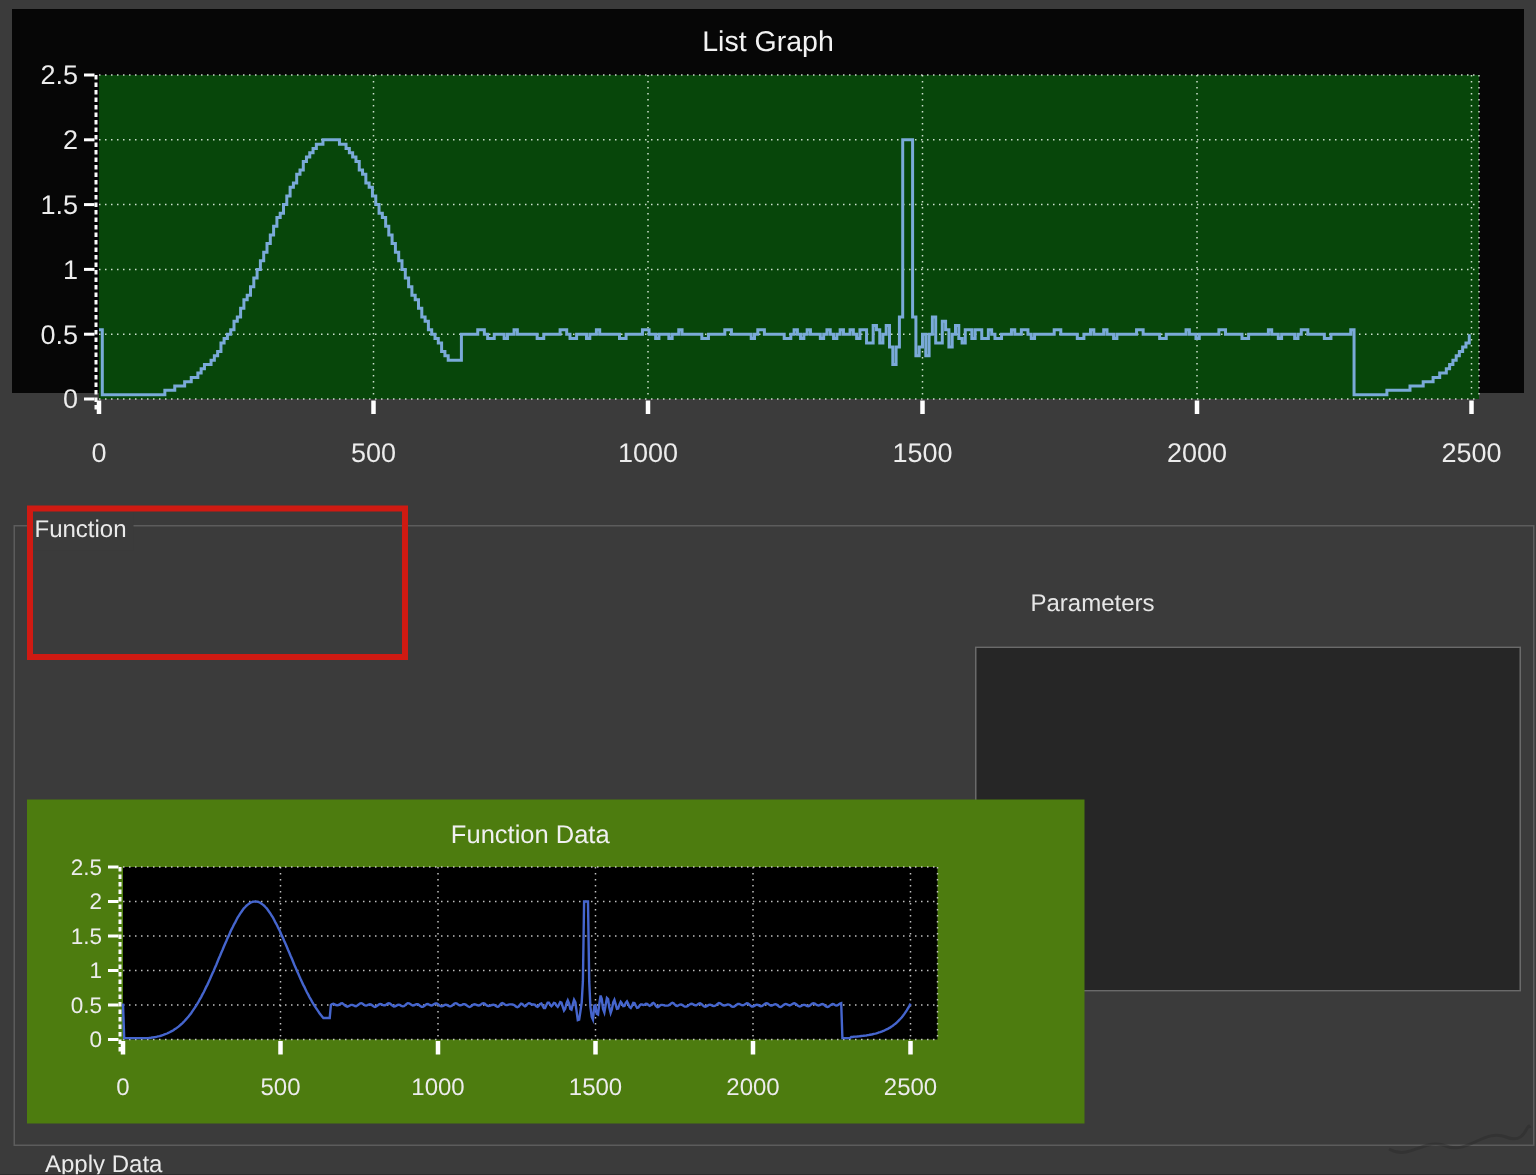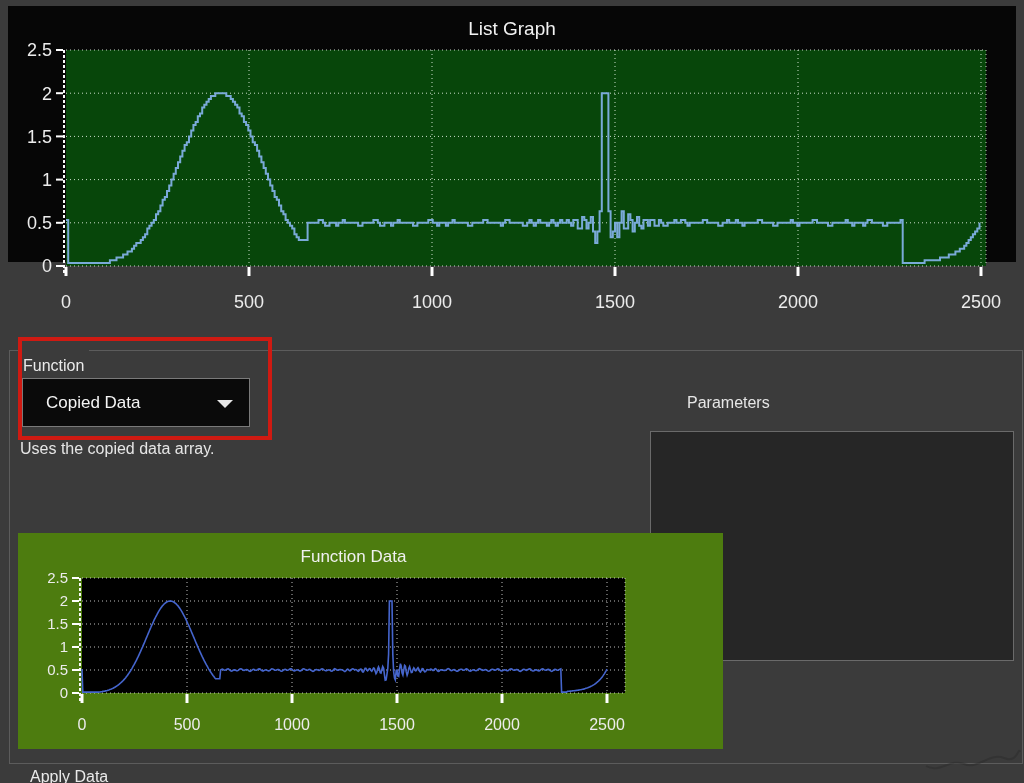--- a/index.html
+++ b/index.html
@@ -7,21 +7,21 @@
     position:relative; width:1024px; height:783px; overflow:hidden;
     background:#3b3b3b; font-family:"Liberation Sans", sans-serif;
   }
   
   .big-chart{position:absolute;left:8px;top:6px;width:1008px;height:256px;background:#060606;}
   .big-chart .chart-title{position:absolute;top:12px;left:0;width:100%;text-align:center;
     color:#f2f2f2;font-size:19px;}
   
   .group-box{position:absolute;left:9px;top:350px;width:1012px;height:412px;
     border:1px solid #5c5c5c;background:transparent;}
-  .group-label{position:absolute;left:18px;top:341px;padding:16px 5px;background:#3b3b3b;
+  .group-label{position:absolute;left:18px;top:341px;padding:4px 5px;background:#3b3b3b;
     color:#eaeaea;font-size:16px;z-index:2;}
   .annotation-box{position:absolute;left:18px;top:337px;width:246px;height:95px;
     border:4px solid #cf1a12;z-index:6;pointer-events:none;}
   .combo{position:absolute;left:22px;top:378px;width:228px;height:49px;background:#0a0a0a;
     border:1px solid #7a7a7a;color:#f5f5f5;font-size:17px;display:flex;align-items:center;
     padding-left:23px;box-sizing:border-box;cursor:pointer;z-index:3;}
   .combo .arrow{position:absolute;right:16px;top:21px;width:0;height:0;
     border-left:8px solid transparent;border-right:8px solid transparent;
     border-top:8px solid #e8e8e8;}
   .desc1{position:absolute;left:20px;top:440px;color:#e6e6e6;font-size:16px;}
@@ -87,26 +87,21 @@
         <text x="973" y="302" text-anchor="middle" fill="#ececec" font-size="18">2500</text>
         <path d="M58.0,213.9L60.2,213.9L60.2,257.1L62.4,257.1L62.4,257.1L64.6,257.1L64.6,257.1L66.8,257.1L66.8,257.1L69.0,257.1L69.0,257.1L71.2,257.1L71.2,257.1L73.4,257.1L73.4,257.1L75.6,257.1L75.6,257.1L77.8,257.1L77.8,257.1L80.0,257.1L80.0,257.1L82.2,257.1L82.2,257.1L84.4,257.1L84.4,257.1L86.5,257.1L86.5,257.1L88.7,257.1L88.7,257.1L90.9,257.1L90.9,257.1L93.1,257.1L93.1,257.1L95.3,257.1L95.3,257.1L97.5,257.1L97.5,257.1L99.7,257.1L99.7,257.1L101.9,257.1L101.9,254.2L104.1,254.2L104.1,254.2L106.3,254.2L106.3,254.2L108.5,254.2L108.5,251.4L110.7,251.4L110.7,251.4L112.9,251.4L112.9,251.4L115.1,251.4L115.1,248.5L117.3,248.5L117.3,248.5L119.5,248.5L119.5,245.6L121.7,245.6L121.7,245.6L123.9,245.6L123.9,242.7L126.1,242.7L126.1,239.8L128.3,239.8L128.3,237.0L130.5,237.0L130.5,237.0L132.7,237.0L132.7,234.1L134.9,234.1L134.9,231.2L137.1,231.2L137.1,228.3L139.3,228.3L139.3,222.6L141.4,222.6L141.4,219.7L143.6,219.7L143.6,216.8L145.8,216.8L145.8,213.9L148.0,213.9L148.0,208.2L150.2,208.2L150.2,205.3L152.4,205.3L152.4,199.5L154.6,199.5L154.6,193.8L156.8,193.8L156.8,190.9L159.0,190.9L159.0,185.1L161.2,185.1L161.2,179.4L163.4,179.4L163.4,173.6L165.6,173.6L165.6,167.8L167.8,167.8L167.8,162.1L170.0,162.1L170.0,156.3L172.2,156.3L172.2,150.6L174.4,150.6L174.4,144.8L176.6,144.8L176.6,139.0L178.8,139.0L178.8,136.2L181.0,136.2L181.0,130.4L183.2,130.4L183.2,124.6L185.4,124.6L185.4,118.9L187.6,118.9L187.6,116.0L189.8,116.0L189.8,110.2L192.0,110.2L192.0,107.4L194.2,107.4L194.2,101.6L196.3,101.6L196.3,98.7L198.5,98.7L198.5,95.8L200.7,95.8L200.7,93.0L202.9,93.0L202.9,90.1L205.1,90.1L205.1,90.1L207.3,90.1L207.3,87.2L209.5,87.2L209.5,87.2L211.7,87.2L211.7,87.2L213.9,87.2L213.9,87.2L216.1,87.2L216.1,87.2L218.3,87.2L218.3,90.1L220.5,90.1L220.5,90.1L222.7,90.1L222.7,93.0L224.9,93.0L224.9,95.8L227.1,95.8L227.1,98.7L229.3,98.7L229.3,101.6L231.5,101.6L231.5,107.4L233.7,107.4L233.7,110.2L235.9,110.2L235.9,116.0L238.1,116.0L238.1,118.9L240.3,118.9L240.3,124.6L242.5,124.6L242.5,130.4L244.7,130.4L244.7,136.2L246.9,136.2L246.9,139.0L249.1,139.0L249.1,144.8L251.2,144.8L251.2,150.6L253.4,150.6L253.4,156.3L255.6,156.3L255.6,162.1L257.8,162.1L257.8,167.8L260.0,167.8L260.0,173.6L262.2,173.6L262.2,179.4L264.4,179.4L264.4,185.1L266.6,185.1L266.6,190.9L268.8,190.9L268.8,193.8L271.0,193.8L271.0,199.5L273.2,199.5L273.2,205.3L275.4,205.3L275.4,208.2L277.6,208.2L277.6,213.9L279.8,213.9L279.8,216.8L282.0,216.8L282.0,219.7L284.2,219.7L284.2,222.6L286.4,222.6L286.4,228.3L288.6,228.3L288.6,231.2L290.8,231.2L290.8,234.1L293.0,234.1L293.0,234.1L295.2,234.1L295.2,234.1L297.4,234.1L297.4,234.1L299.6,234.1L299.6,216.8L301.8,216.8L301.8,216.8L304.0,216.8L304.0,216.8L306.1,216.8L306.1,216.8L308.3,216.8L308.3,216.8L310.5,216.8L310.5,213.9L312.7,213.9L312.7,213.9L314.9,213.9L314.9,216.8L317.1,216.8L317.1,219.7L319.3,219.7L319.3,219.7L321.5,219.7L321.5,216.8L323.7,216.8L323.7,216.8L325.9,216.8L325.9,216.8L328.1,216.8L328.1,219.7L330.3,219.7L330.3,216.8L332.5,216.8L332.5,216.8L334.7,216.8L334.7,213.9L336.9,213.9L336.9,216.8L339.1,216.8L339.1,216.8L341.3,216.8L341.3,216.8L343.5,216.8L343.5,216.8L345.7,216.8L345.7,216.8L347.9,216.8L347.9,216.8L350.1,216.8L350.1,219.7L352.3,219.7L352.3,219.7L354.5,219.7L354.5,216.8L356.7,216.8L356.7,216.8L358.9,216.8L358.9,216.8L361.0,216.8L361.0,216.8L363.2,216.8L363.2,216.8L365.4,216.8L365.4,213.9L367.6,213.9L367.6,213.9L369.8,213.9L369.8,216.8L372.0,216.8L372.0,219.7L374.2,219.7L374.2,219.7L376.4,219.7L376.4,216.8L378.6,216.8L378.6,216.8L380.8,216.8L380.8,216.8L383.0,216.8L383.0,219.7L385.2,219.7L385.2,216.8L387.4,216.8L387.4,216.8L389.6,216.8L389.6,213.9L391.8,213.9L391.8,216.8L394.0,216.8L394.0,216.8L396.2,216.8L396.2,216.8L398.4,216.8L398.4,216.8L400.6,216.8L400.6,216.8L402.8,216.8L402.8,216.8L405.0,216.8L405.0,219.7L407.2,219.7L407.2,219.7L409.4,219.7L409.4,216.8L411.6,216.8L411.6,216.8L413.8,216.8L413.8,216.8L415.9,216.8L415.9,216.8L418.1,216.8L418.1,216.8L420.3,216.8L420.3,213.9L422.5,213.9L422.5,213.9L424.7,213.9L424.7,216.8L426.9,216.8L426.9,216.8L429.1,216.8L429.1,219.7L431.3,219.7L431.3,216.8L433.5,216.8L433.5,216.8L435.7,216.8L435.7,216.8L437.9,216.8L437.9,219.7L440.1,219.7L440.1,216.8L442.3,216.8L442.3,216.8L444.5,216.8L444.5,213.9L446.7,213.9L446.7,216.8L448.9,216.8L448.9,216.8L451.1,216.8L451.1,216.8L453.3,216.8L453.3,216.8L455.5,216.8L455.5,216.8L457.7,216.8L457.7,216.8L459.9,216.8L459.9,219.7L462.1,219.7L462.1,219.7L464.3,219.7L464.3,216.8L466.5,216.8L466.5,216.8L468.7,216.8L468.7,216.8L470.8,216.8L470.8,216.8L473.0,216.8L473.0,216.8L475.2,216.8L475.2,213.9L477.4,213.9L477.4,213.9L479.6,213.9L479.6,216.8L481.8,216.8L481.8,216.8L484.0,216.8L484.0,216.8L486.2,216.8L486.2,216.8L488.4,216.8L488.4,216.8L490.6,216.8L490.6,216.8L492.8,216.8L492.8,219.7L495.0,219.7L495.0,216.8L497.2,216.8L497.2,213.9L499.4,213.9L499.4,213.9L501.6,213.9L501.6,216.8L503.8,216.8L503.8,216.8L506.0,216.8L506.0,216.8L508.2,216.8L508.2,216.8L510.4,216.8L510.4,216.8L512.6,216.8L512.6,216.8L514.8,216.8L514.8,219.7L517.0,219.7L517.0,219.7L519.2,219.7L519.2,216.8L521.4,216.8L521.4,213.9L523.6,213.9L523.6,216.8L525.7,216.8L525.7,219.7L527.9,219.7L527.9,216.8L530.1,216.8L530.1,213.9L532.3,213.9L532.3,216.8L534.5,216.8L534.5,216.8L536.7,216.8L536.7,216.8L538.9,216.8L538.9,219.7L541.1,219.7L541.1,216.8L543.3,216.8L543.3,213.9L545.5,213.9L545.5,216.8L547.7,216.8L547.7,219.7L549.9,219.7L549.9,216.8L552.1,216.8L552.1,213.9L554.3,213.9L554.3,216.8L556.5,216.8L556.5,216.8L558.7,216.8L558.7,213.9L560.9,213.9L560.9,216.8L563.1,216.8L563.1,219.7L565.3,219.7L565.3,213.9L567.5,213.9L567.5,213.9L569.7,213.9L569.7,222.6L571.9,222.6L571.9,222.6L574.1,222.6L574.1,211.0L576.3,211.0L576.3,213.9L578.5,213.9L578.5,222.6L580.6,222.6L580.6,216.8L582.8,216.8L582.8,211.0L585.0,211.0L585.0,225.4L587.2,225.4L587.2,237.0L589.4,237.0L589.4,225.4L591.6,225.4L591.6,205.3L593.8,205.3L593.8,87.2L596.0,87.2L596.0,87.2L598.2,87.2L598.2,87.2L600.4,87.2L600.4,205.3L602.6,205.3L602.6,231.2L604.8,231.2L604.8,225.4L607.0,225.4L607.0,216.8L609.2,216.8L609.2,231.2L611.4,231.2L611.4,216.8L613.6,216.8L613.6,205.3L615.8,205.3L615.8,222.6L618.0,222.6L618.0,222.6L620.2,222.6L620.2,208.2L622.4,208.2L622.4,213.9L624.6,213.9L624.6,225.4L626.8,225.4L626.8,216.8L629.0,216.8L629.0,211.0L631.2,211.0L631.2,219.7L633.4,219.7L633.4,222.6L635.5,222.6L635.5,213.9L637.7,213.9L637.7,213.9L639.9,213.9L639.9,219.7L642.1,219.7L642.1,213.9L644.3,213.9L644.3,213.9L646.5,213.9L646.5,219.7L648.7,219.7L648.7,219.7L650.9,219.7L650.9,213.9L653.1,213.9L653.1,216.8L655.3,216.8L655.3,219.7L657.5,219.7L657.5,219.7L659.7,219.7L659.7,216.8L661.9,216.8L661.9,216.8L664.1,216.8L664.1,216.8L666.3,216.8L666.3,213.9L668.5,213.9L668.5,216.8L670.7,216.8L670.7,216.8L672.9,216.8L672.9,213.9L675.1,213.9L675.1,213.9L677.3,213.9L677.3,216.8L679.5,216.8L679.5,219.7L681.7,219.7L681.7,216.8L683.9,216.8L683.9,216.8L686.1,216.8L686.1,216.8L688.3,216.8L688.3,216.8L690.4,216.8L690.4,216.8L692.6,216.8L692.6,216.8L694.8,216.8L694.8,213.9L697.0,213.9L697.0,213.9L699.2,213.9L699.2,216.8L701.4,216.8L701.4,216.8L703.6,216.8L703.6,216.8L705.8,216.8L705.8,216.8L708.0,216.8L708.0,216.8L710.2,216.8L710.2,219.7L712.4,219.7L712.4,219.7L714.6,219.7L714.6,216.8L716.8,216.8L716.8,216.8L719.0,216.8L719.0,213.9L721.2,213.9L721.2,216.8L723.4,216.8L723.4,216.8L725.6,216.8L725.6,216.8L727.8,216.8L727.8,213.9L730.0,213.9L730.0,216.8L732.2,216.8L732.2,216.8L734.4,216.8L734.4,219.7L736.6,219.7L736.6,216.8L738.8,216.8L738.8,216.8L741.0,216.8L741.0,216.8L743.2,216.8L743.2,216.8L745.3,216.8L745.3,216.8L747.5,216.8L747.5,216.8L749.7,216.8L749.7,213.9L751.9,213.9L751.9,213.9L754.1,213.9L754.1,216.8L756.3,216.8L756.3,216.8L758.5,216.8L758.5,216.8L760.7,216.8L760.7,216.8L762.9,216.8L762.9,216.8L765.1,216.8L765.1,219.7L767.3,219.7L767.3,219.7L769.5,219.7L769.5,216.8L771.7,216.8L771.7,216.8L773.9,216.8L773.9,216.8L776.1,216.8L776.1,216.8L778.3,216.8L778.3,216.8L780.5,216.8L780.5,216.8L782.7,216.8L782.7,213.9L784.9,213.9L784.9,216.8L787.1,216.8L787.1,216.8L789.3,216.8L789.3,219.7L791.5,219.7L791.5,216.8L793.7,216.8L793.7,216.8L795.9,216.8L795.9,216.8L798.1,216.8L798.1,216.8L800.2,216.8L800.2,216.8L802.4,216.8L802.4,216.8L804.6,216.8L804.6,213.9L806.8,213.9L806.8,213.9L809.0,213.9L809.0,216.8L811.2,216.8L811.2,216.8L813.4,216.8L813.4,216.8L815.6,216.8L815.6,216.8L817.8,216.8L817.8,216.8L820.0,216.8L820.0,219.7L822.2,219.7L822.2,219.7L824.4,219.7L824.4,216.8L826.6,216.8L826.6,216.8L828.8,216.8L828.8,216.8L831.0,216.8L831.0,216.8L833.2,216.8L833.2,216.8L835.4,216.8L835.4,216.8L837.6,216.8L837.6,213.9L839.8,213.9L839.8,216.8L842.0,216.8L842.0,216.8L844.2,216.8L844.2,219.7L846.4,219.7L846.4,216.8L848.6,216.8L848.6,216.8L850.8,216.8L850.8,216.8L853.0,216.8L853.0,216.8L855.1,216.8L855.1,219.7L857.3,219.7L857.3,216.8L859.5,216.8L859.5,213.9L861.7,213.9L861.7,213.9L863.9,213.9L863.9,216.8L866.1,216.8L866.1,216.8L868.3,216.8L868.3,216.8L870.5,216.8L870.5,216.8L872.7,216.8L872.7,216.8L874.9,216.8L874.9,219.7L877.1,219.7L877.1,219.7L879.3,219.7L879.3,216.8L881.5,216.8L881.5,216.8L883.7,216.8L883.7,216.8L885.9,216.8L885.9,216.8L888.1,216.8L888.1,216.8L890.3,216.8L890.3,216.8L892.5,216.8L892.5,213.9L894.7,213.9L894.7,257.1L896.9,257.1L896.9,257.1L899.1,257.1L899.1,257.1L901.3,257.1L901.3,257.1L903.5,257.1L903.5,257.1L905.7,257.1L905.7,257.1L907.9,257.1L907.9,257.1L910.0,257.1L910.0,257.1L912.2,257.1L912.2,257.1L914.4,257.1L914.4,257.1L916.6,257.1L916.6,254.2L918.8,254.2L918.8,254.2L921.0,254.2L921.0,254.2L923.2,254.2L923.2,254.2L925.4,254.2L925.4,254.2L927.6,254.2L927.6,254.2L929.8,254.2L929.8,254.2L932.0,254.2L932.0,251.4L934.2,251.4L934.2,251.4L936.4,251.4L936.4,251.4L938.6,251.4L938.6,251.4L940.8,251.4L940.8,248.5L943.0,248.5L943.0,248.5L945.2,248.5L945.2,248.5L947.4,248.5L947.4,245.6L949.6,245.6L949.6,245.6L951.8,245.6L951.8,242.7L954.0,242.7L954.0,242.7L956.2,242.7L956.2,239.8L958.4,239.8L958.4,237.0L960.6,237.0L960.6,234.1L962.8,234.1L962.8,231.2L964.9,231.2L964.9,228.3L967.1,228.3L967.1,225.4L969.3,225.4L969.3,222.6L971.5,222.6L971.5,216.8" fill="none" stroke="#7aaad8" stroke-width="2" stroke-linejoin="miter"></path>
       </svg>
   </div>
 
   <div class="group-box"></div>
   <div class="group-label">Function</div>
 
   <div class="annotation-box"></div>
 
-  <div class="combo">
-    <span>Copied Data</span>
-    <span class="arrow"></span>
-  </div>
 
-  <div class="desc1">Uses the copied data array.</div>
 
   <div class="params-label">Parameters</div>
   <div class="params-panel"></div>
 
   <div class="small-chart">
     <div class="chart-title">Function Data</div>
     <svg id="small-svg" width="623" height="216" viewBox="0 0 623 216">
         <rect x="64" y="45" width="543" height="115" fill="#000000"></rect>
         <line x1="64" y1="160" x2="607" y2="160" stroke="rgba(225,225,225,0.85)" stroke-width="1" stroke-dasharray="1 3"></line>
         <line x1="64" y1="137" x2="607" y2="137" stroke="rgba(225,225,225,0.85)" stroke-width="1" stroke-dasharray="1 3"></line>

